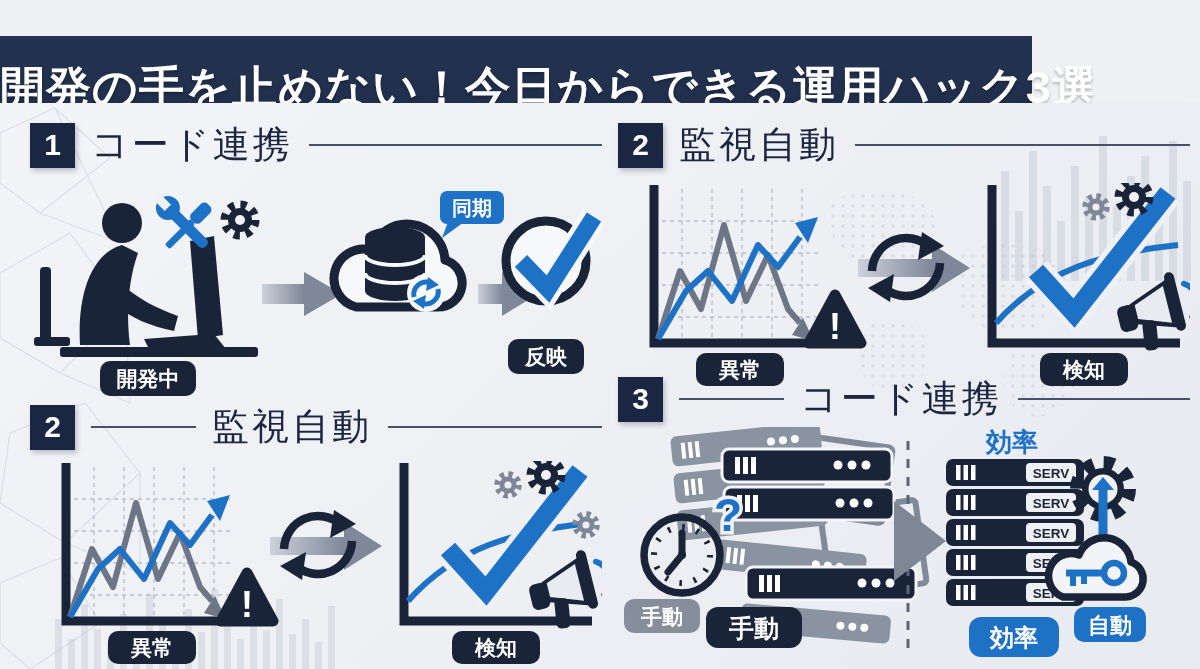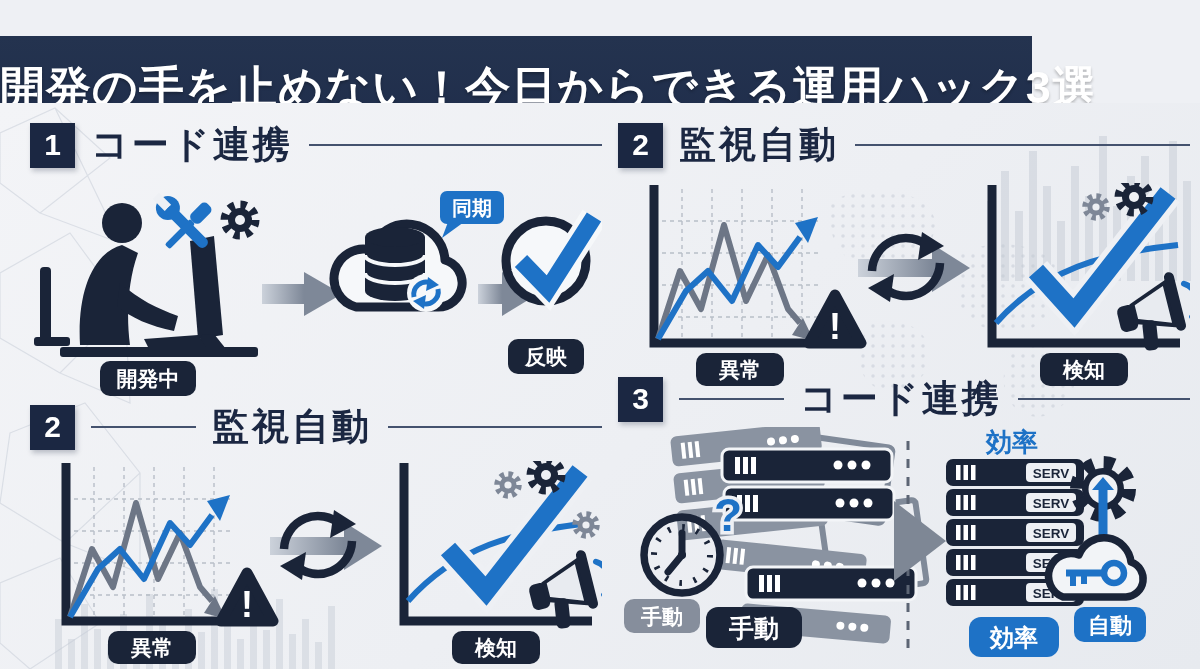--- a/index.html
+++ b/index.html
@@ -31,21 +31,21 @@
   .q2 { left:618px; top:18px;  width:572px; }
   .q3 { left:30px;  top:300px; width:572px; }
   .q4 { left:618px; top:272px; width:572px; }
 
   .qhead { display:flex; align-items:center; gap:16px; height:48px; }
   .numbox {
     flex:0 0 45px; width:45px; height:45px; background:#1b2742; color:#fff;
     font-size:30px; font-weight:bold; display:flex; align-items:center; justify-content:center;
     box-shadow:2px 3px 5px rgba(20,30,55,.25);
   }
-  .qtitle { font-size:37px; font-weight:bold; color:#1b2742; letter-spacing:3px; white-space:nowrap; }
+  .qtitle { font-size:37px; font-weight:normal; color:#1b2742; letter-spacing:3px; white-space:nowrap; }
   .rule { border-top:2px solid #44526e; height:0; }
   .rule.grow { flex:1 1 auto; }
   .rule.fixed { flex:0 0 105px; }
 
   .illus { display:block; }
 
   svg text { font-family:"Liberation Sans","DejaVu Sans",sans-serif; font-weight:bold; }
   .badge-text { fill:#ffffff; }
 </style>
 </head>

